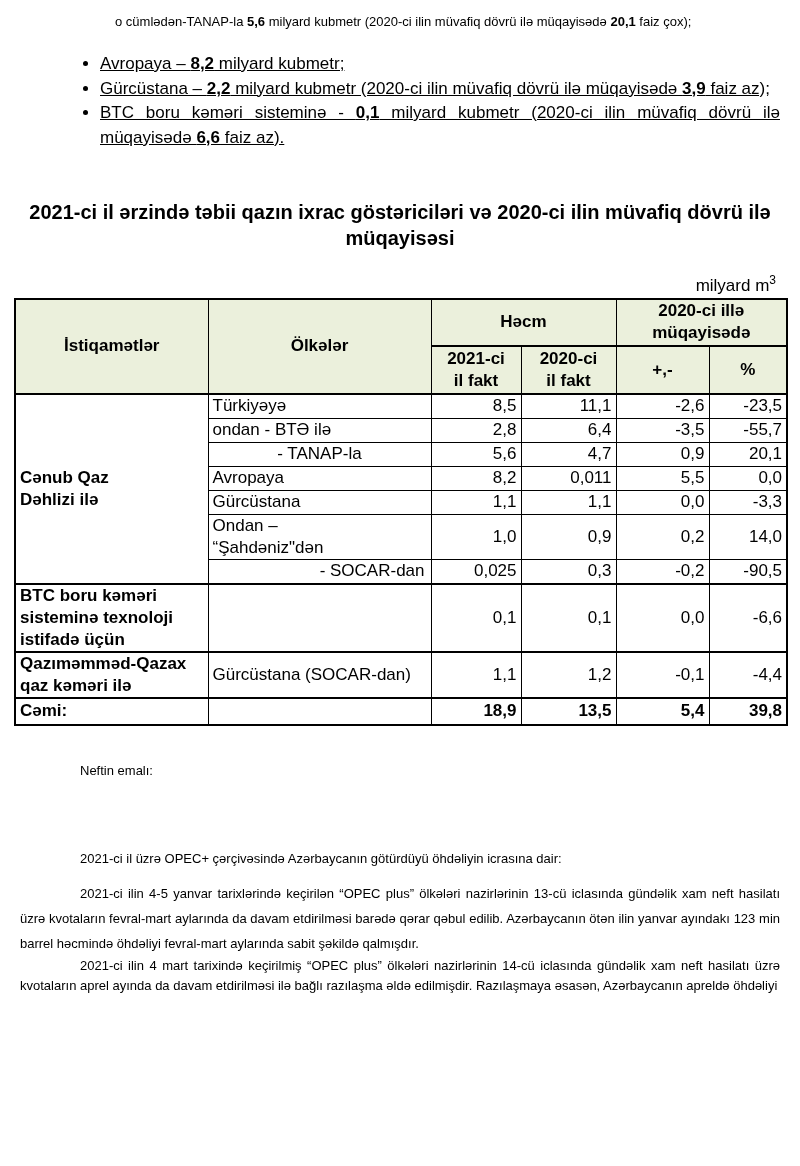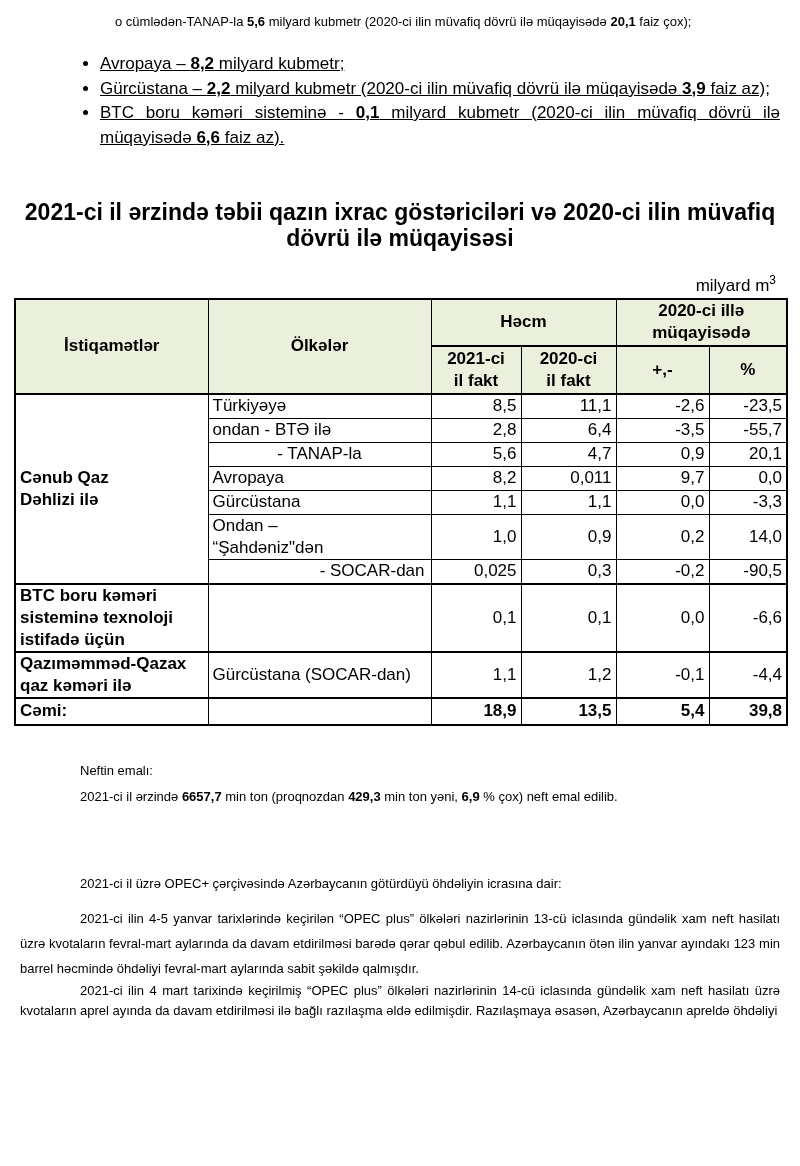--- a/index.html
+++ b/index.html
@@ -8,21 +8,21 @@
 
   .para { font-size:13px; line-height:27px; text-align:justify; margin:0; }
   .indent-big { text-indent:95px; }
   .indent-std { text-indent:60px; }
   .italic { }
   b { font-weight:bold; }
 
   ul.bullets { margin:17px 0 0 0; padding-left:80px; font-size:17px; line-height:24.5px;text-decoration:underline; }
   ul.bullets li { text-align:justify; margin:0; padding:0; }
 
-  .table-title { margin-top:49px; font-size:23px; line-height:26px; font-weight:bold; text-align:center; }
+  .table-title { margin-top:49px; font-size:20px; line-height:26px; font-weight:bold; text-align:center; }
 
   .unit { margin-top:22px; margin-bottom:2px; font-size:17px; text-align:right; padding-right:4px; }
   .unit sup { font-size:12px; }
 
   table.export { border-collapse:collapse; table-layout:fixed; width:772px; margin-left:-6px;
                  border:2px solid #000; font-size:17px; }
   table.export th, table.export td { border:1px solid #000; padding:0 4px; line-height:22px; overflow:hidden; }
   table.export thead th { background:#ebf0dc; font-weight:bold; text-align:center; vertical-align:middle;
                           white-space:pre-line; border-bottom-width:2px; }
   table.export thead tr.h1 th { height:45px; }
@@ -110,21 +110,21 @@
         <td class="country center">- TANAP-la</td>
         <td class="num">5,6</td>
         <td class="num">4,7</td>
         <td class="num">0,9</td>
         <td class="num">20,1</td>
       </tr>
       <tr class="row-s">
         <td class="country">Avropaya</td>
         <td class="num">8,2</td>
         <td class="num">0,011</td>
-        <td class="num">9,7</td>
+        <td class="num">5,5</td>
         <td class="num">0,0</td>
       </tr>
       <tr class="row-s">
         <td class="country">Gürcüstana</td>
         <td class="num">1,1</td>
         <td class="num">1,1</td>
         <td class="num">0,0</td>
         <td class="num">-3,3</td>
       </tr>
       <tr>
@@ -163,19 +163,18 @@
         <td class="country"></td>
         <td class="num">18,9</td>
         <td class="num">13,5</td>
         <td class="num">5,4</td>
         <td class="num">39,8</td>
       </tr>
     </tbody>
   </table>
 
   <p class="para indent-std italic neftin">Neftin emalı:</p>
-  <p class="para indent-std" style="line-height:25px;"><span>2021-ci il ərzində </span><b>6657,7</b><span> min ton (proqnozdan </span><b>429,3</b><span> min ton yəni, </span><b>6,9</b><span> % çox) neft emal edilib.</span></p>
 
   <p class="para indent-std italic opec-head" style="line-height:25px;">2021-ci il üzrə OPEC+ çərçivəsində Azərbaycanın götürdüyü öhdəliyin icrasına dair:</p>
   <p class="para indent-std" style="line-height:25px; margin-top:10px;">2021-ci ilin 4-5 yanvar tarixlərində keçirilən “OPEC plus” ölkələri nazirlərinin 13-cü iclasında gündəlik xam neft hasilatı üzrə kvotaların fevral-mart aylarında da davam etdirilməsi barədə qərar qəbul edilib. Azərbaycanın ötən ilin yanvar ayındakı 123 min barrel həcmində öhdəliyi fevral-mart aylarında sabit şəkildə qalmışdır.</p>
   <p class="para indent-std" style="line-height:20px;">2021-ci ilin 4 mart tarixində keçirilmiş “OPEC plus” ölkələri nazirlərinin 14-cü iclasında gündəlik xam neft hasilatı üzrə kvotaların aprel ayında da davam etdirilməsi ilə bağlı razılaşma əldə edilmişdir. Razılaşmaya əsasən, Azərbaycanın apreldə öhdəliyi</p>
 
 </div>
 
 </body></html>

